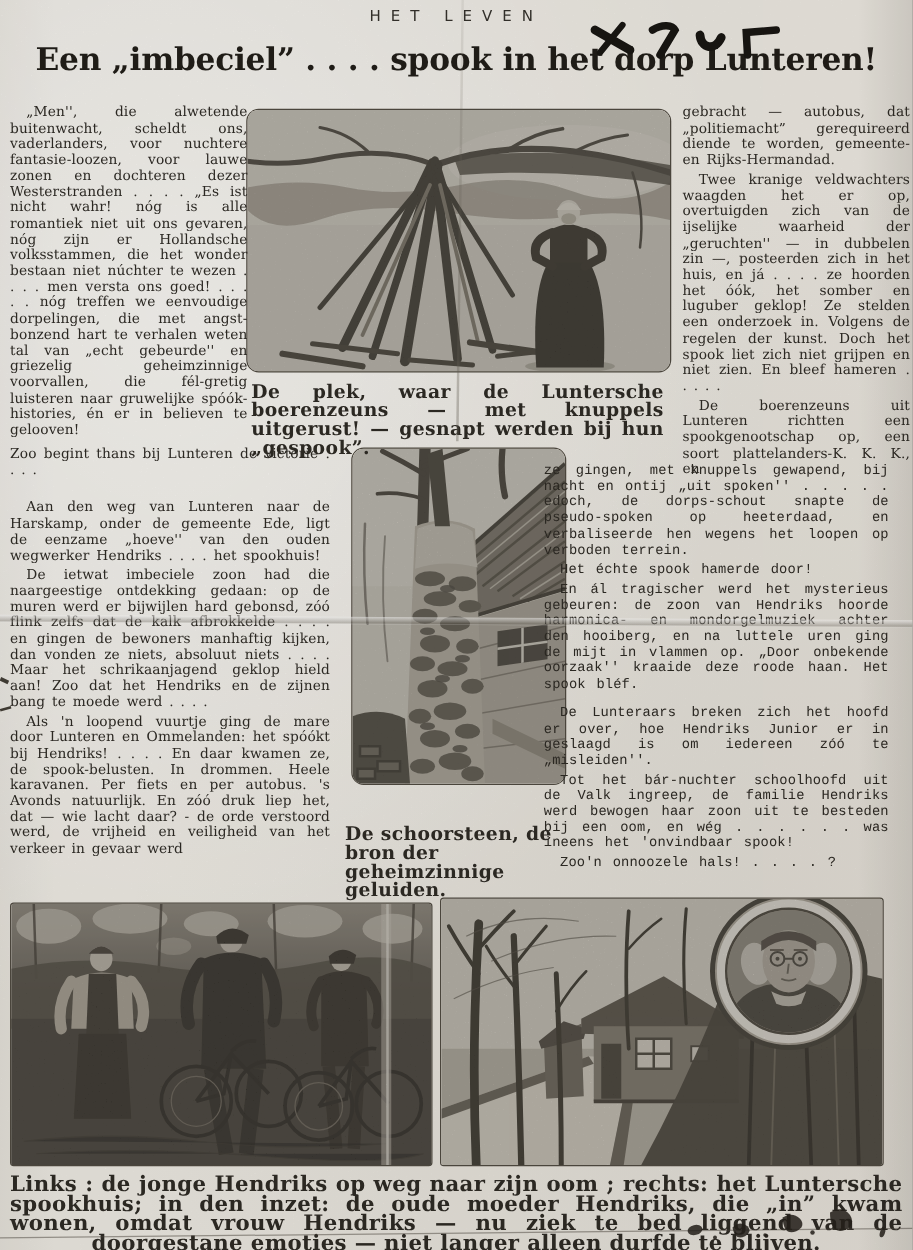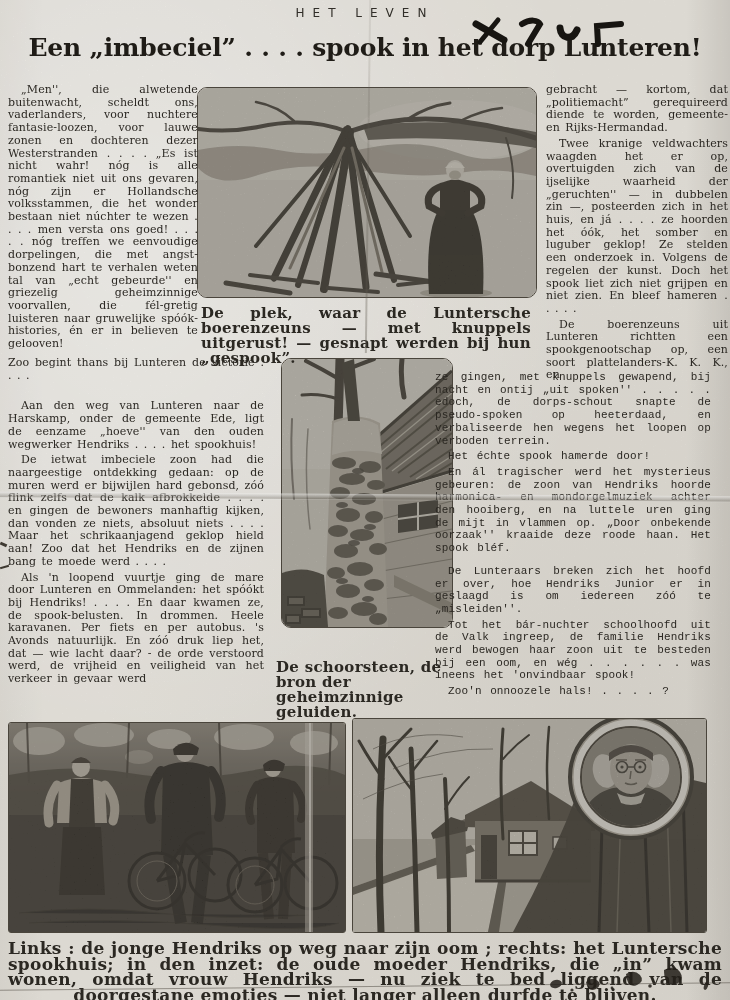--- a/index.html
+++ b/index.html
@@ -97,21 +97,21 @@
   </div>
 
   <div class="abs col" id="col-left-bottom">
     <p class="gapafter">Zoo begint thans bij Lunteren de victorie . . . .</p>
     <p class="ind">Aan den weg van Lunteren naar de Harskamp, onder de gemeente Ede, ligt de eenzame „hoeve'' van den ouden wegwerker Hendriks . . . . het spookhuis!</p>
     <p class="ind">De ietwat imbeciele zoon had die naargeestige ontdekking gedaan: op de muren werd er bijwijlen hard gebonsd, zóó flink zelfs dat de kalk afbrokkelde . . . . en gingen de bewoners manhaftig kijken, dan vonden ze niets, absoluut niets . . . . Maar het schrikaanjagend geklop hield aan! Zoo dat het Hendriks en de zijnen bang te moede werd . . . .</p>
     <p class="ind">Als 'n loopend vuurtje ging de mare door Lunteren en Ommelanden: het spóókt bij Hendriks! . . . . En daar kwamen ze, de spook-belusten. In drommen. Heele karavanen. Per fiets en per autobus. 's Avonds natuurlijk. En zóó druk liep het, dat — wie lacht daar? - de orde verstoord werd, de vrijheid en veiligheid van het verkeer in gevaar werd</p>
   </div>
 
   <div class="abs col" id="col-right-top">
-    <p>gebracht — kortom, dat „politiemacht” gerequireerd diende te worden, gemeente- en Rijks-Hermandad.</p>
+    <p>gebracht — autobus, dat „politiemacht” gerequireerd diende te worden, gemeente- en Rijks-Hermandad.</p>
     <p class="ind">Twee kranige veldwachters waagden het er op, overtuigden zich van de ijselijke waarheid der „geruchten'' — in dubbelen zin —, posteerden zich in het huis, en já . . . . ze hoorden het óók, het somber en luguber geklop! Ze stelden een onderzoek in. Volgens de regelen der kunst. Doch het spook liet zich niet grijpen en niet zien. En bleef hameren . . . . .</p>
     <p class="ind">De boerenzeuns uit Lunteren richtten een spookgenootschap op, een soort plattelanders-K. K. K., en</p>
   </div>
 
   <div class="abs col" id="col-right-bottom">
     <p>ze gingen, met knuppels gewapend, bij nacht en ontij „uit spoken'' . . . . . edoch, de dorps-schout snapte de pseudo-spoken op heeterdaad, en verbaliseerde hen wegens het loopen op verboden terrein.</p>
     <p class="ind">Het échte spook hamerde door!</p>
     <p class="ind">En ál tragischer werd het mysterieus gebeuren: de zoon van Hendriks hoorde harmonica- en mondorgelmuziek achter den hooiberg, en na luttele uren ging de mijt in vlammen op. „Door onbekende oorzaak'' kraaide deze roode haan. Het spook bléf.</p>
     <p class="ind gapbefore">De Lunteraars breken zich het hoofd er over, hoe Hendriks Junior er in geslaagd is om iedereen zóó te „misleiden''.</p>
     <p class="ind">Tot het bár-nuchter schoolhoofd uit de Valk ingreep, de familie Hendriks werd bewogen haar zoon uit te besteden bij een oom, en wég . . . . . . was ineens het 'onvindbaar spook!</p>

